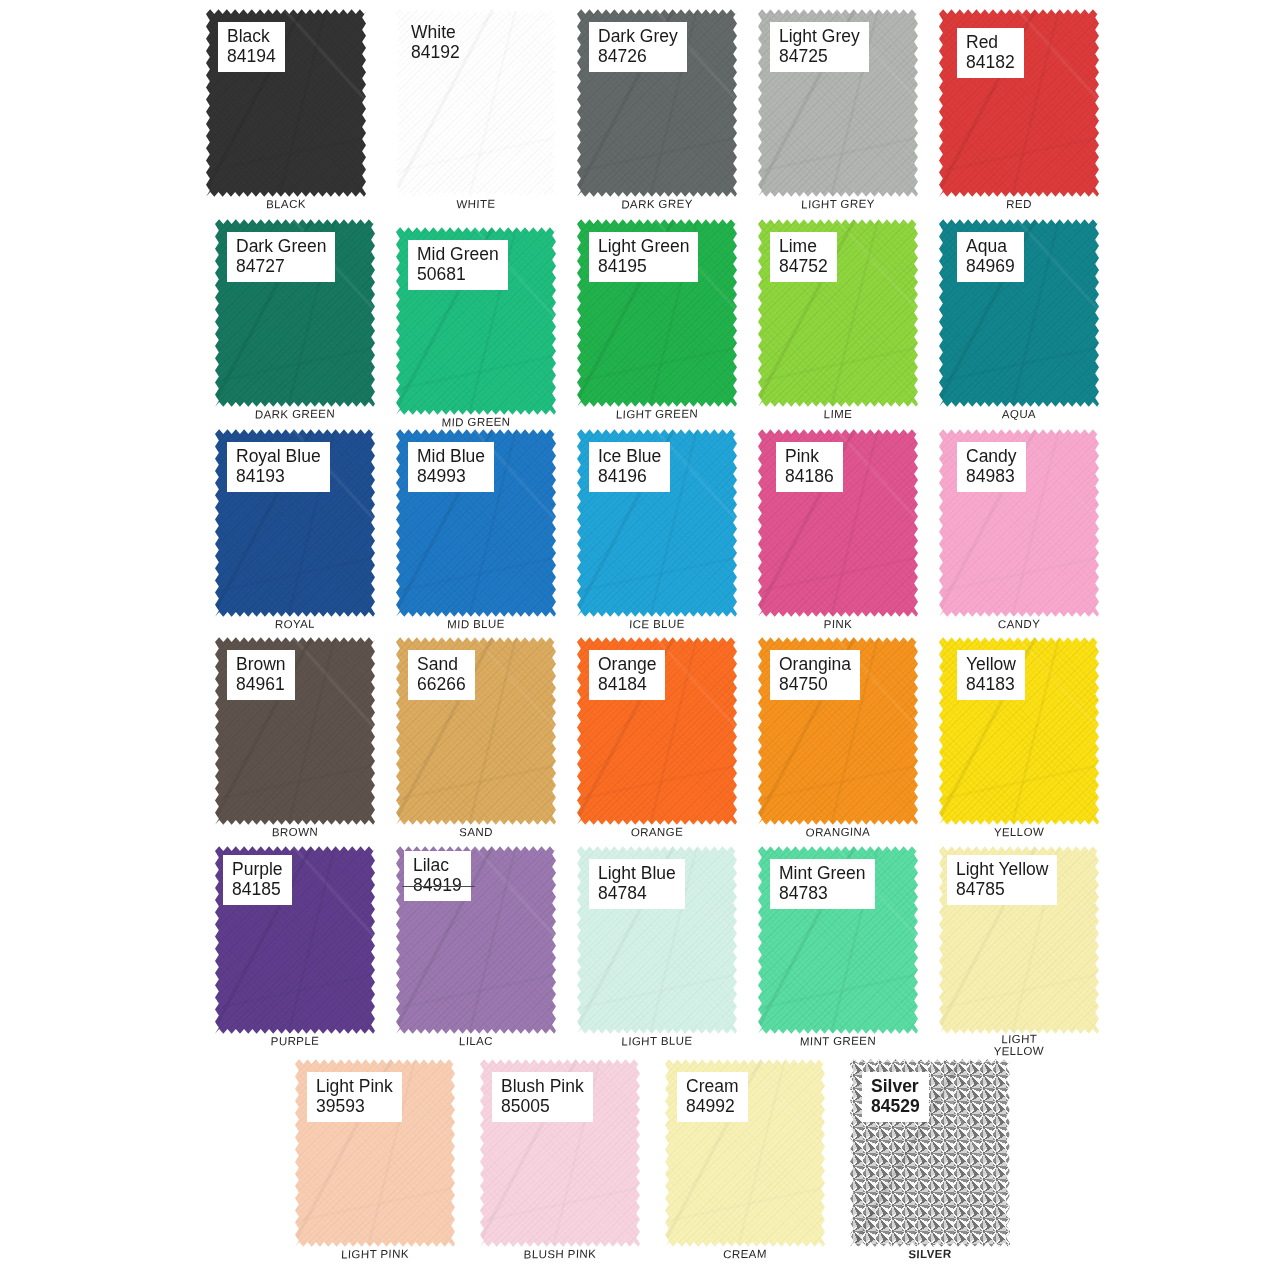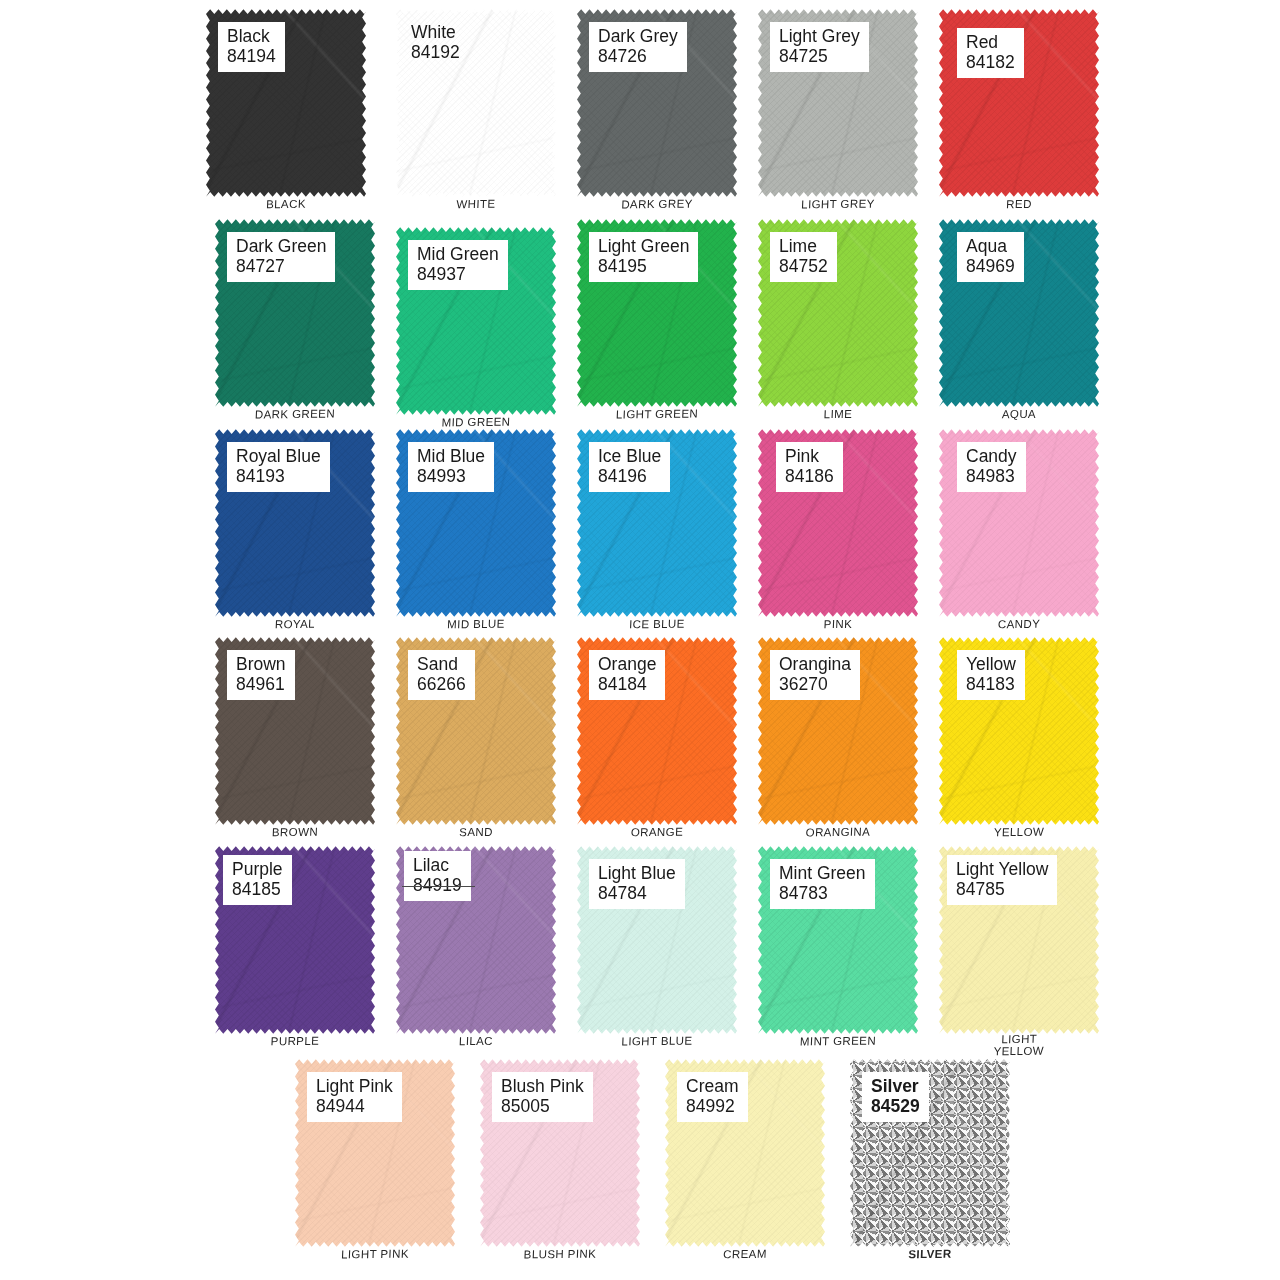--- a/index.html
+++ b/index.html
@@ -224,21 +224,21 @@
       </div>
       <div class="caption" style="left: 0px; top: 190px; width: 160px;">DARK GREEN</div>
     </div>
     <div class="cell" style="left: 396px; top: 226px;">
       <div class="swatch" style="background-color: rgb(31, 190, 127);">
         <div class="weave"></div>
         <div class="crease"></div>
       </div>
       <div class="label" style="left: 12px; top: 14px;">
         <span class="lname">Mid Green</span>
-        <span class="lcode">84937</span>
+        <span class="lcode">50681</span>
       </div>
       <div class="caption" style="left: 0px; top: 190px; width: 160px;">MID GREEN</div>
     </div>
     <div class="cell" style="left: 577px; top: 218px;">
       <div class="swatch" style="background-color: rgb(34, 178, 76);">
         <div class="weave"></div>
         <div class="crease"></div>
       </div>
       <div class="label" style="left: 12px; top: 14px;">
         <span class="lname">Light Green</span>
@@ -356,21 +356,21 @@
       </div>
       <div class="caption" style="left: 0px; top: 190px; width: 160px;">ORANGE</div>
     </div>
     <div class="cell" style="left: 758px; top: 636px;">
       <div class="swatch" style="background-color: rgb(246, 147, 30);">
         <div class="weave"></div>
         <div class="crease"></div>
       </div>
       <div class="label" style="left: 12px; top: 14px;">
         <span class="lname">Orangina</span>
-        <span class="lcode">36270</span>
+        <span class="lcode">84750</span>
       </div>
       <div class="caption" style="left: 0px; top: 190px; width: 160px;">ORANGINA</div>
     </div>
     <div class="cell" style="left: 939px; top: 636px;">
       <div class="swatch" style="background-color: rgb(251, 224, 19);">
         <div class="weave"></div>
         <div class="crease"></div>
       </div>
       <div class="label" style="left: 18px; top: 14px;">
         <span class="lname">Yellow</span>
@@ -434,21 +434,21 @@
       <div class="caption" style="left: 0px; top: 188px; width: 160px;">LIGHT
 YELLOW</div>
     </div>
     <div class="cell" style="left: 295px; top: 1058px;">
       <div class="swatch pale" style="background-color: rgb(248, 205, 178);">
         <div class="weave"></div>
         <div class="crease"></div>
       </div>
       <div class="label" style="left: 12px; top: 14px;">
         <span class="lname">Light Pink</span>
-        <span class="lcode">84944</span>
+        <span class="lcode">39593</span>
       </div>
       <div class="caption" style="left: 0px; top: 190px; width: 160px;">LIGHT PINK</div>
     </div>
     <div class="cell" style="left: 480px; top: 1058px;">
       <div class="swatch pale" style="background-color: rgb(247, 211, 223);">
         <div class="weave"></div>
         <div class="crease"></div>
       </div>
       <div class="label" style="left: 12px; top: 14px;">
         <span class="lname">Blush Pink</span>

